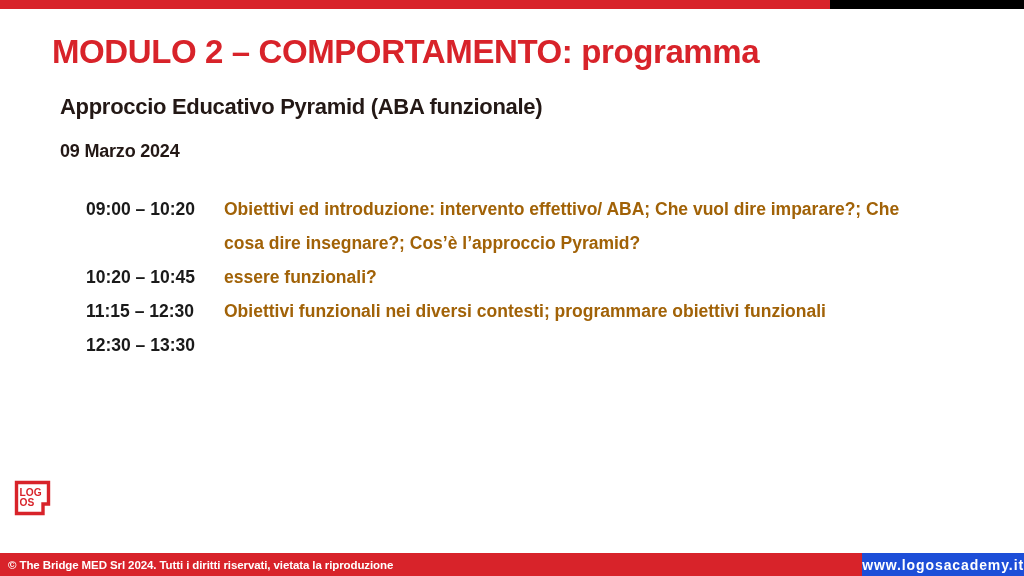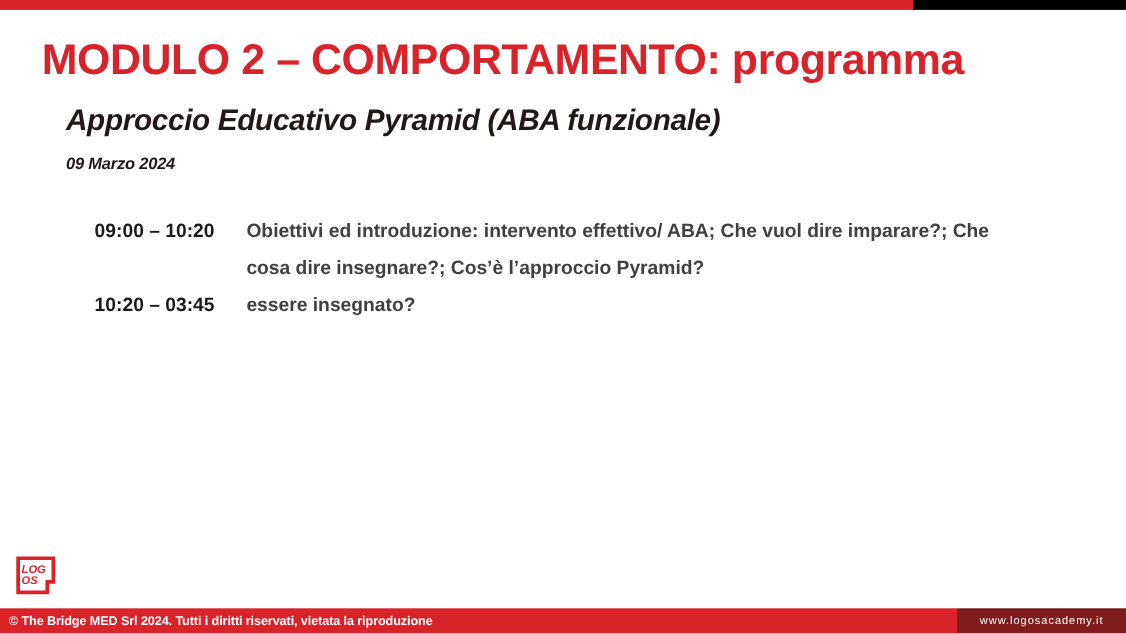--- a/index.html
+++ b/index.html
@@ -34,50 +34,48 @@
   }
   .topbar-black {
     flex: 1;
     height: 100%;
     background: #000000;
   }
 
   
   .title {
     position: absolute;
-    left: 38px;
+    left: 52px;
     top: 33px;
     color: #d8232a;
-    font-size: 39px;
+    font-size: 33px;
     font-weight: 700;
     letter-spacing: -0.4px;
     white-space: nowrap;
     font-family: "Liberation Sans", sans-serif;
   }
 
   .subtitle {
     position: absolute;
     left: 60px;
     top: 94px;
     color: #231815;
-    font-size: 27px;
-    font-weight: 700;
-    font-style: italic;
+    font-size: 22px;
+    font-weight: 700;
     letter-spacing: -0.3px;
     white-space: nowrap;
   }
 
   .date {
     position: absolute;
     left: 60px;
     top: 141px;
     color: #231815;
-    font-size: 15px;
-    font-weight: 700;
-    font-style: italic;
+    font-size: 18px;
+    font-weight: 700;
     letter-spacing: -0.2px;
     white-space: nowrap;
   }
 
   
   .schedule {
     position: absolute;
     left: 86px;
     top: 192px;
     width: 910px;
@@ -92,33 +90,32 @@
     width: 138px;
     flex: 0 0 138px;
     font-size: 17.5px;
     color: #1a1a1a;
     line-height: 34px;
     white-space: nowrap;
   }
   .sched-desc {
     flex: 1;
     font-size: 17.5px;
-    color: #404040;
+    color: #a16207;
     line-height: 34px;
   }
   .sched-desc .l2 { display: block; }
 
   
   .logo {
     position: absolute;
     left: 14px;
-    top: 505px;
+    top: 480px;
     width: 37px;
     height: 23px;
-    font-style: italic;
   }
 
   
   .footer {
     position: absolute;
     left: 0;
     bottom: 0;
     width: 1024px;
     height: 23px;
     display: flex;
@@ -131,24 +128,24 @@
     font-size: 11.5px;
     font-weight: 700;
     display: flex;
     align-items: center;
     padding-left: 8px;
     letter-spacing: -0.1px;
   }
   .footer-right {
     flex: 1;
     height: 100%;
-    background: #7f1d1d;
+    background: #1d4ed8;
     color: #ffffff;
-    font-size: 10px;
-    font-weight: 400;
+    font-size: 14px;
+    font-weight: 700;
     display: flex;
     align-items: center;
     justify-content: center;
     letter-spacing: 0.9px;
   }
 </style>
 </head>
 <body>
 
 <div class="slide">
@@ -166,28 +163,35 @@
 
     <div class="sched-row">
       <div class="sched-time">09:00 – 10:20</div>
       <div class="sched-desc">
         <span class="l1">Obiettivi ed introduzione: intervento effettivo/ ABA; Che vuol dire imparare?; Che</span>
         <span class="l2">cosa dire insegnare?; Cos’è l’approccio Pyramid?</span>
       </div>
     </div>
 
     <div class="sched-row">
-      <div class="sched-time">10:20 – 03:45</div>
+      <div class="sched-time">10:20 – 10:45</div>
       <div class="sched-desc">
-        <span class="l2">essere insegnato?</span>
+        <span class="l2">essere funzionali?</span>
       </div>
     </div>
 
-
-    <div class="sched-row">
+    <div class="sched-row">
+      <div class="sched-time">11:15 – 12:30</div>
+      <div class="sched-desc">
+        <span class="l1">Obiettivi funzionali nei diversi contesti; programmare obiettivi funzionali</span>
+      </div>
+    </div>
+
+    <div class="sched-row">
+      <div class="sched-time">12:30 – 13:30</div>
     </div>
 
   </div>
 
   <div class="logo">
     <svg viewBox="0 0 37 36" width="37" height="36" aria-hidden="true">
       <path d="M2.5 2.5 H34.5 V24 H29 V33.5 H2.5 Z" fill="none" stroke="#d8232a" stroke-width="3.4"></path>
       <rect x="5.2" y="5.2" width="20.4" height="22.6" fill="#ffffff"></rect>
       <text x="5.6" y="15.6" font-family="Liberation Sans, sans-serif" font-size="10.2" font-weight="700" fill="#d8232a">LOG</text>
       <text x="5.6" y="26.2" font-family="Liberation Sans, sans-serif" font-size="10.2" font-weight="700" fill="#d8232a">OS</text>

